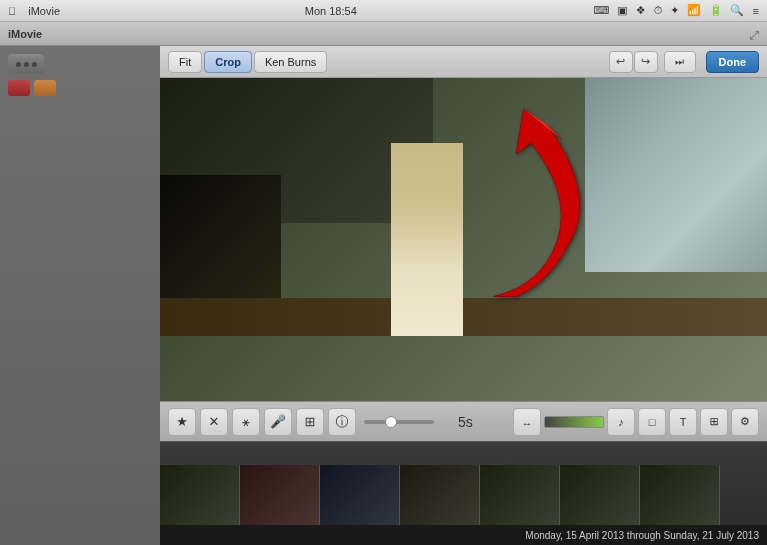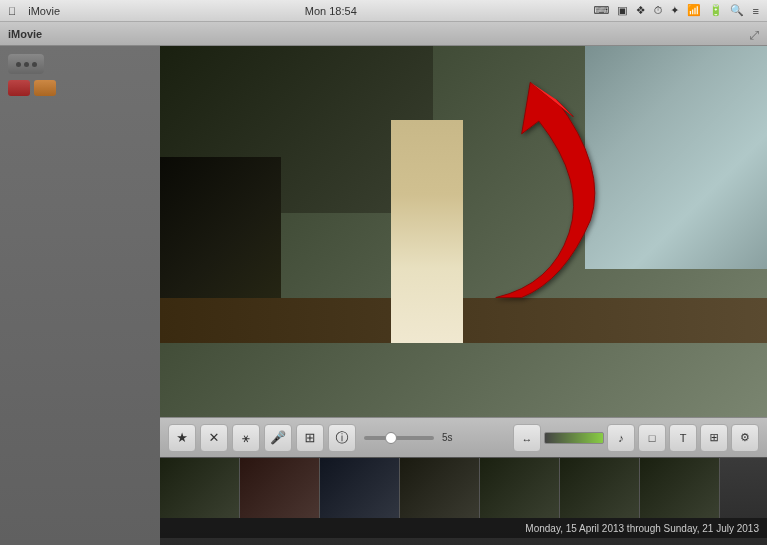--- a/index.html
+++ b/index.html
@@ -327,23 +327,23 @@
       position: absolute;
       top: -4px;
       left: 30%;
       width: 12px;
       height: 12px;
       background: white;
       border: 1px solid #888;
       border-radius: 50%;
     }
     .time-label {
-      font-size: 10px;
-      color: #333;
-      margin-left: 4px;
+      font-size: 14px;
+      color: #333;
+      margin-left: 20px;
     }
 
     
     .right-toolbar {
       margin-left: auto;
       display: flex;
       align-items: center;
       gap: 3px;
     }
     .audio-btn {
@@ -366,26 +366,26 @@
     .vol-track {
       width: 60px;
       height: 12px;
       background: linear-gradient(to right, #444, #88cc44);
       border-radius: 2px;
       border: 1px solid #888;
     }
 
     
     .filmstrip-area {
-      height: 88px;
+      height: 104px;
       background: linear-gradient(to bottom, #3a3a3a, #2a2a2a);
       border-top: 1px solid #555;
       display: flex;
       flex-direction: column;
-      justify-content: flex-start;
+      justify-content: flex-end;
     }
     .filmstrip-row {
       display: flex;
       height: 60px;
       overflow: hidden;
     }
     .film-cell {
       width: 80px;
       height: 60px;
       flex-shrink: 0;
@@ -463,20 +463,32 @@
         <div class="dot"></div>
       </div>
       <div class="sidebar-icon-row">
         <div class="sidebar-icon"></div>
         <div class="sidebar-icon orange"></div>
       </div>
     </div>
 
     <div class="viewer-area">
 
+      <div class="crop-toolbar">
+        <button class="crop-btn">Fit</button>
+        <button class="crop-btn active">Crop</button>
+        <button class="crop-btn">Ken Burns</button>
+        <div class="toolbar-spacer"></div>
+        <div class="undo-group">
+          <button class="nav-btn">↩</button>
+          <button class="nav-btn">↪</button>
+        </div>
+        <button class="play-btn">⏭</button>
+        <button class="done-btn">Done</button>
+      </div>
 
       <div class="video-frame">
 
         <div class="kitchen-bg">
 
           <div class="shelf-area"></div>
           <div class="window-area"></div>
           <div class="clutter-left"></div>
           <div class="counter-area"></div>
           <div class="person"></div>

